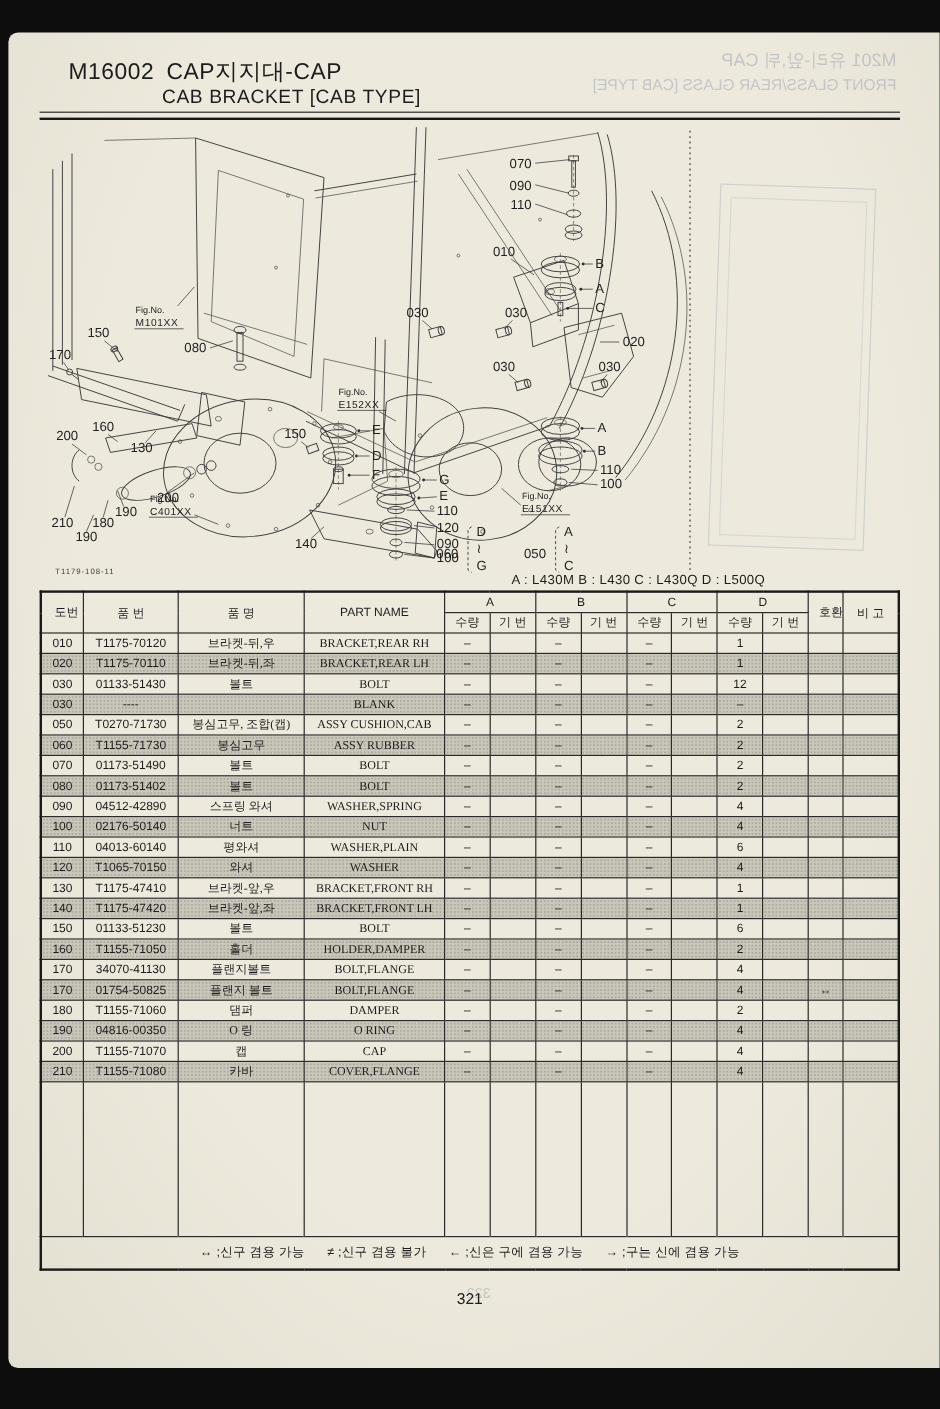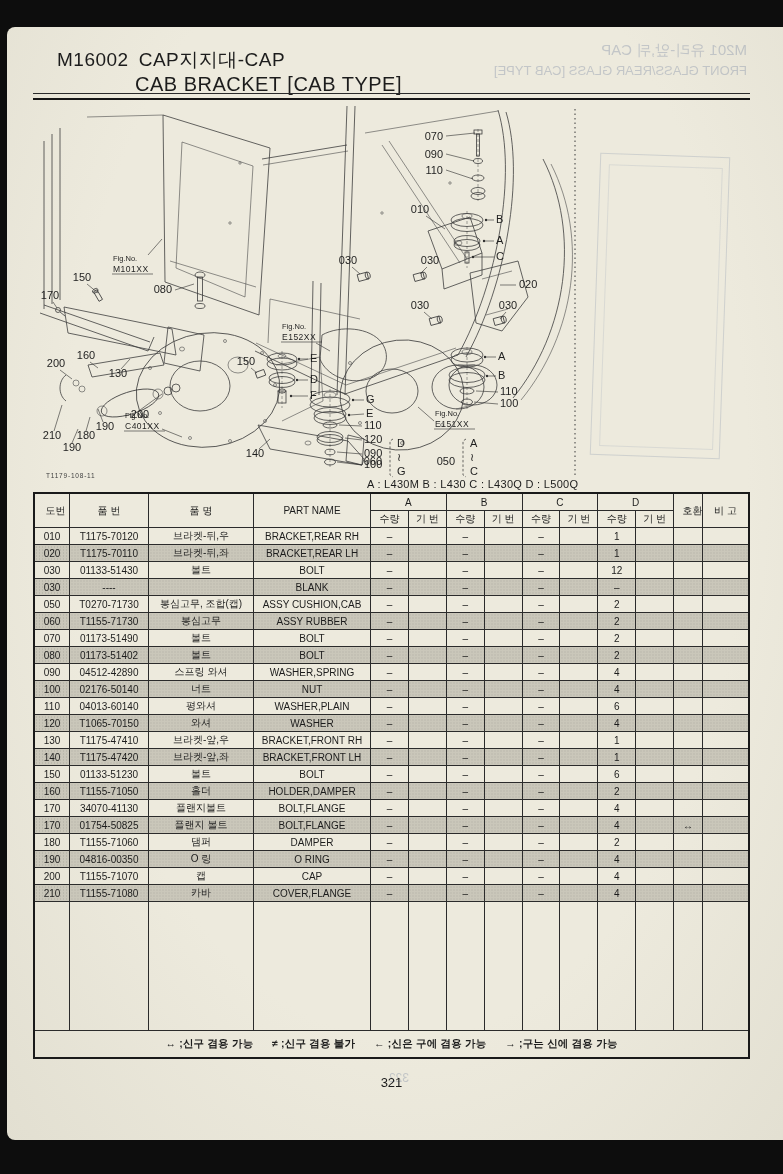--- a/index.html
+++ b/index.html
@@ -4,21 +4,21 @@
 <style>
   html,body{margin:0;padding:0;}
   body{width:783px;height:1174px;background:#0d0d0d;position:relative;overflow:hidden;
        font-family:"Liberation Sans","DejaVu Sans",sans-serif;color:#1c1c1c;}
   .page{position:absolute;left:7px;top:27px;width:769px;height:1113px;
         background:radial-gradient(ellipse at 50% 40%, #edeadd 60%, #e2dfd1 100%);
         border-radius:8px;padding-left:31px;}
   
   .title1{position:absolute;left:50px;top:20px;font-size:19px;letter-spacing:.5px;}
   .title1 .code{margin-right:10px;}
-  .title2{position:absolute;left:128px;top:46px;font-size:20px;letter-spacing:.5px;}
+  .title2{position:absolute;left:128px;top:46px;font-size:16px;letter-spacing:.5px;}
   .title-rule{position:absolute;left:26px;top:66px;width:717px;height:4px;
               border-top:1px solid #2a2a2a;border-bottom:2px solid #161616;}
   
   .ghost{position:absolute;color:rgba(125,140,165,.38);transform:scaleX(-1);pointer-events:none;}
   .ghost-t1{left:430px;top:14px;width:310px;font-size:15px;text-align:left;}
   .ghost-t2{left:400px;top:36px;width:340px;font-size:13px;}
   .ghost-panel{position:absolute;left:588px;top:128px;width:128px;height:300px;
                border:1px solid rgba(130,145,170,.28);transform:rotate(2deg);}
   .ghost-panel:before{content:"";position:absolute;left:8px;top:10px;right:6px;bottom:8px;
                border:1px solid rgba(130,145,170,.18);}
@@ -32,35 +32,35 @@
   svg text{font-family:"Liberation Sans","DejaVu Sans",sans-serif;fill:#1f1f1f;}
   svg text.callout{font-size:11px;}
   svg text.fig{font-size:7.5px;}
   svg text.figcode{font-size:8.5px;letter-spacing:.5px;}
   svg text.dwg{font-size:6.5px;letter-spacing:.8px;fill:#3c3c3c;}
   svg .leader{stroke:#2e2e2e;stroke-width:.6;fill:none;}
   svg .dot{fill:#2e2e2e;}
   svg .brace{stroke:#2e2e2e;stroke-width:.7;fill:none;stroke-dasharray:2.5 2;}
   
   .models{position:absolute;left:360px;top:451px;width:330px;font-size:11px;
-          text-align:left;letter-spacing:.3px;}
+          text-align:center;letter-spacing:.3px;}
   
   table.parts{position:absolute;left:26px;top:465px;width:717px;border-collapse:collapse;
               table-layout:fixed;font-size:10px;}
   table.parts th,table.parts td{border:1px solid #2b2b2b;padding:0 2px;height:16px;
               text-align:center;font-weight:normal;overflow:hidden;white-space:nowrap;}
   table.parts{border:2px solid #1a1a1a;}
   table.parts thead th{font-size:10px;}
   .vstack{width:13px;margin:0 auto;word-break:break-all;line-height:11px;}
-  td.left{text-align:left;padding-left:3px;}
+  td.left{text-align:left;padding-left:3px;font-family:Liberation Serif, serif;}
   tr.shaded td{background-color:#cac7ba;
       background-image:radial-gradient(rgba(85,85,85,.25) 25%, transparent 26%);
       background-size:3px 3px;}
   tr.band td{height:128px;border-top:none;border-bottom:none;}
-  tr.legendrow td{height:26px;font-size:10.5px;white-space:pre;letter-spacing:.2px;font-weight:bold;}
+  tr.legendrow td{height:26px;font-size:10.5px;white-space:pre;letter-spacing:.2px;}
   .pagenum{position:absolute;left:0;top:1048px;width:769px;text-align:center;font-size:13px;}
 </style>
 </head>
 <body>
 
 <div class="page">
 
   <div class="title1">
     <span class="code">M16002</span><span>CAP지지대-CAP</span>
   </div>

